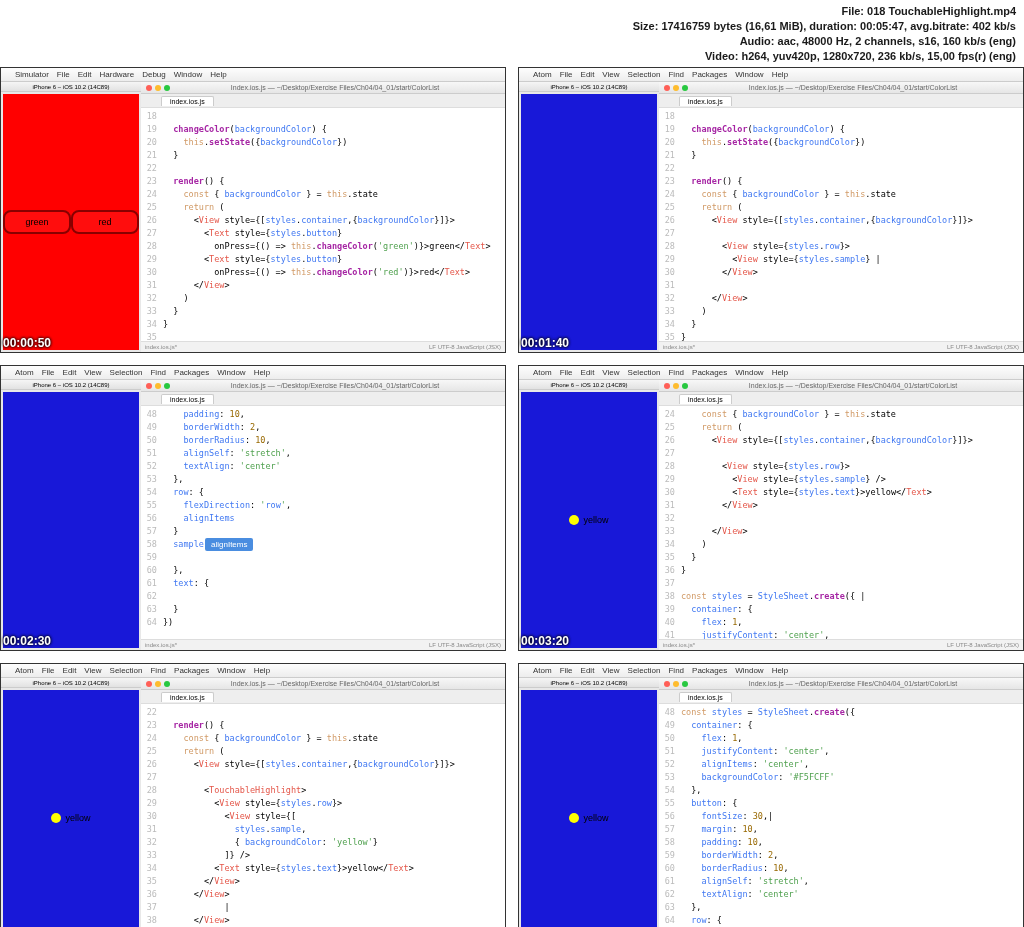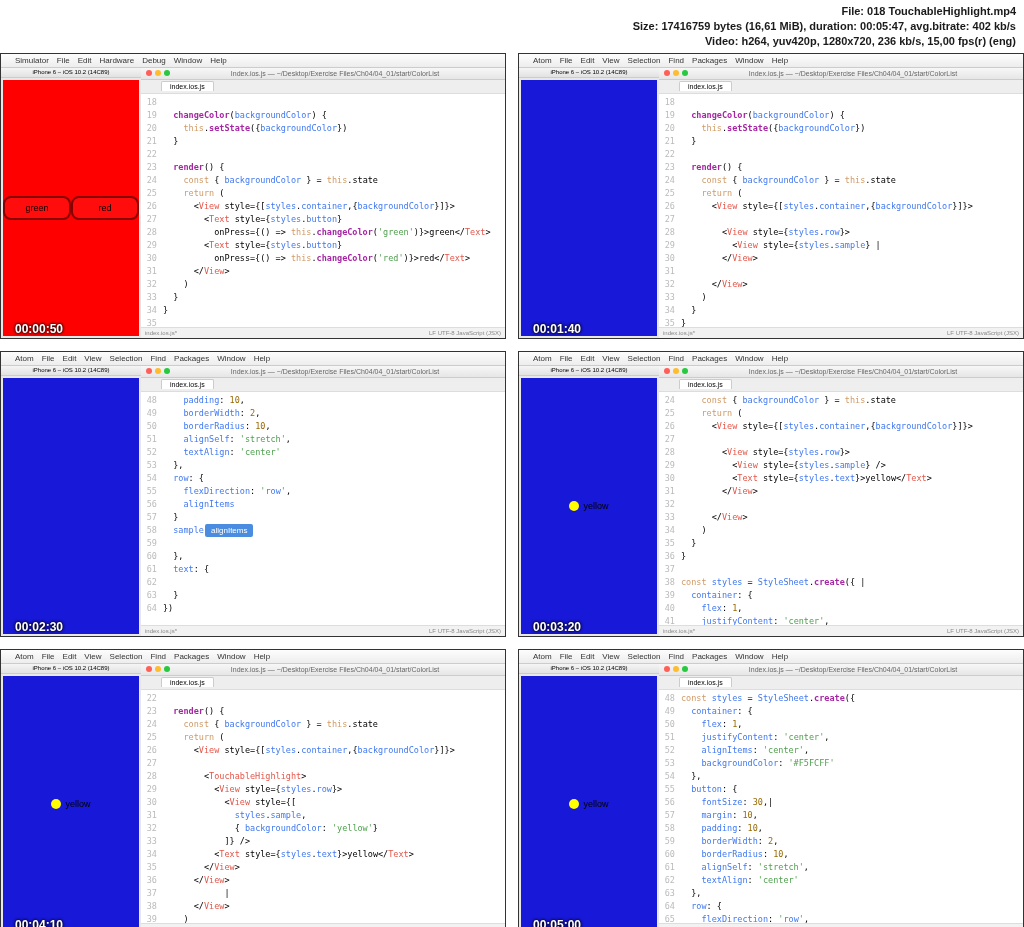--- a/index.html
+++ b/index.html
@@ -37,30 +37,31 @@
 .ln { width: 22px; text-align: right; color: #bbb; padding-right: 6px; flex-shrink: 0; }
 .lc { white-space: pre; }
 .k { color: #d19a66; } 
 .f { color: #4078f2; } 
 .s { color: #50a14f; }
 .m { color: #a626a4; font-weight: bold; } 
 .n { color: #986801; } 
 .t { color: #e45649; } 
 .status { background: #f2f2f2; height: 11px; font-size: 6px; color: #888; display:flex; align-items:center; justify-content:space-between; padding:0 4px; border-top:1px solid #ddd; }
 
-.ts { position: absolute; bottom: 2px; left: 2px; color: #fff; font-size: 12px; font-weight: bold; text-shadow: 0 0 3px #000, 0 0 3px #000; z-index: 10; margin-left: 12px; }
+.ts { position: absolute; bottom: 2px; left: 2px; color: #fff; font-size: 12px; font-weight: bold; text-shadow: 0 0 3px #000, 0 0 3px #000; z-index: 10; }
 
 .autocomplete { position: absolute; background: #4a8de0; color: #fff; font-size: 8px; padding: 2px 6px; border-radius: 2px; }
 </style>
 </head>
 <body>
 
 <div class="header">
   <div>File: 018 TouchableHighlight.mp4</div>
   <div>Size: 17416759 bytes (16,61 MiB), duration: 00:05:47, avg.bitrate: 402 kb/s</div>
+  <div>Audio: aac, 48000 Hz, 2 channels, s16, 160 kb/s (eng)</div>
   <div>Video: h264, yuv420p, 1280x720, 236 kb/s, 15,00 fps(r) (eng)</div>
 </div>
 
 <div class="grid">
 
 <div class="cell">
   <div class="menubar">
     <span class="apple"></span>
     <span>Simulator</span>
     <span>File</span>

